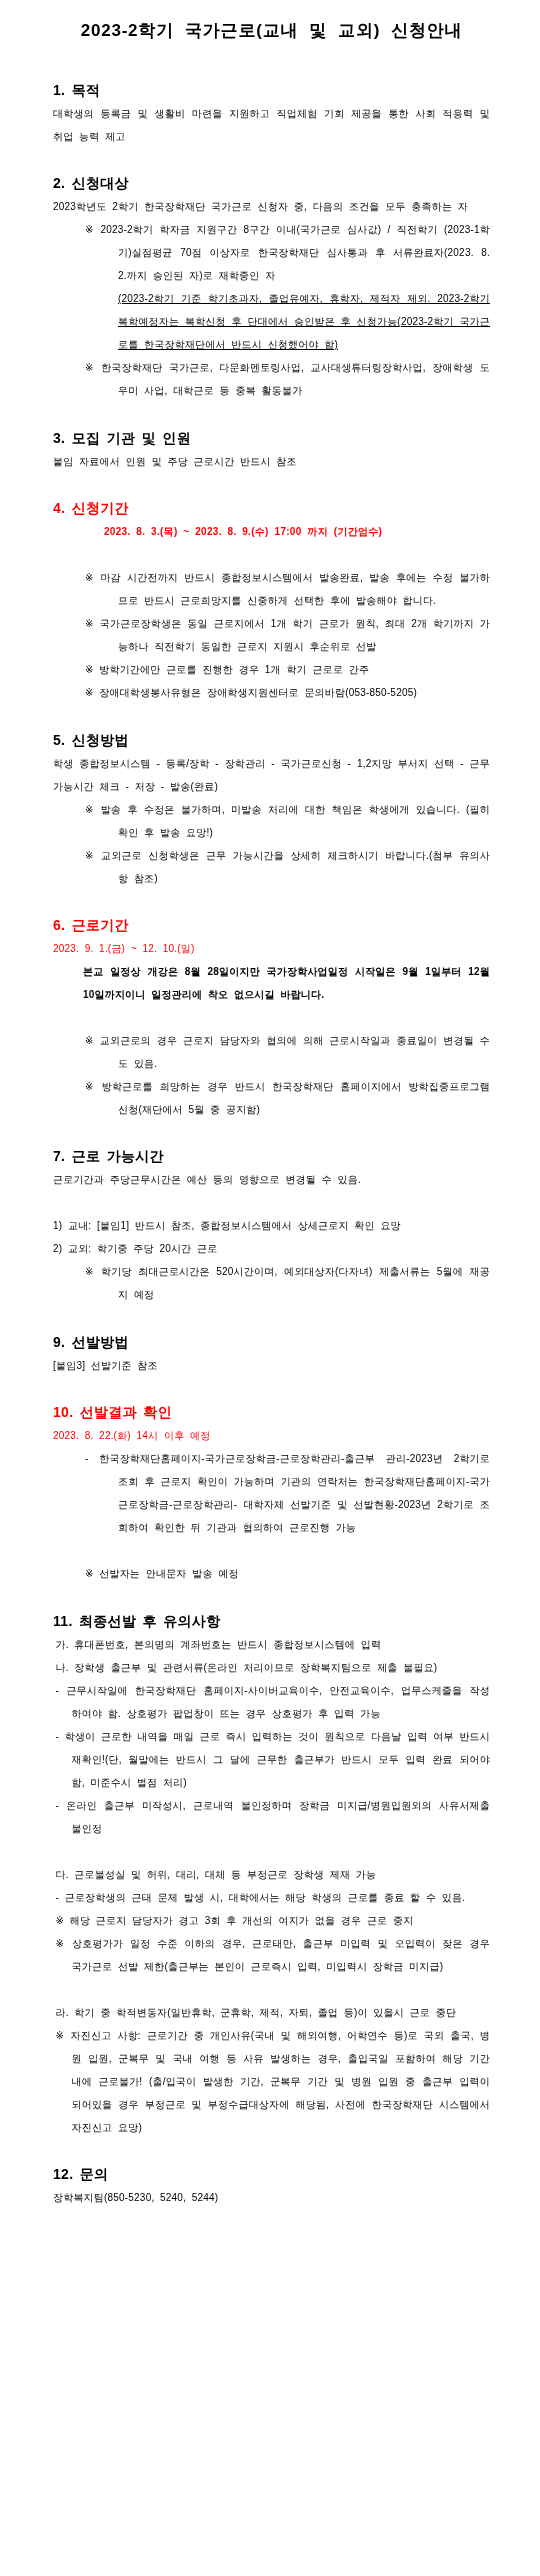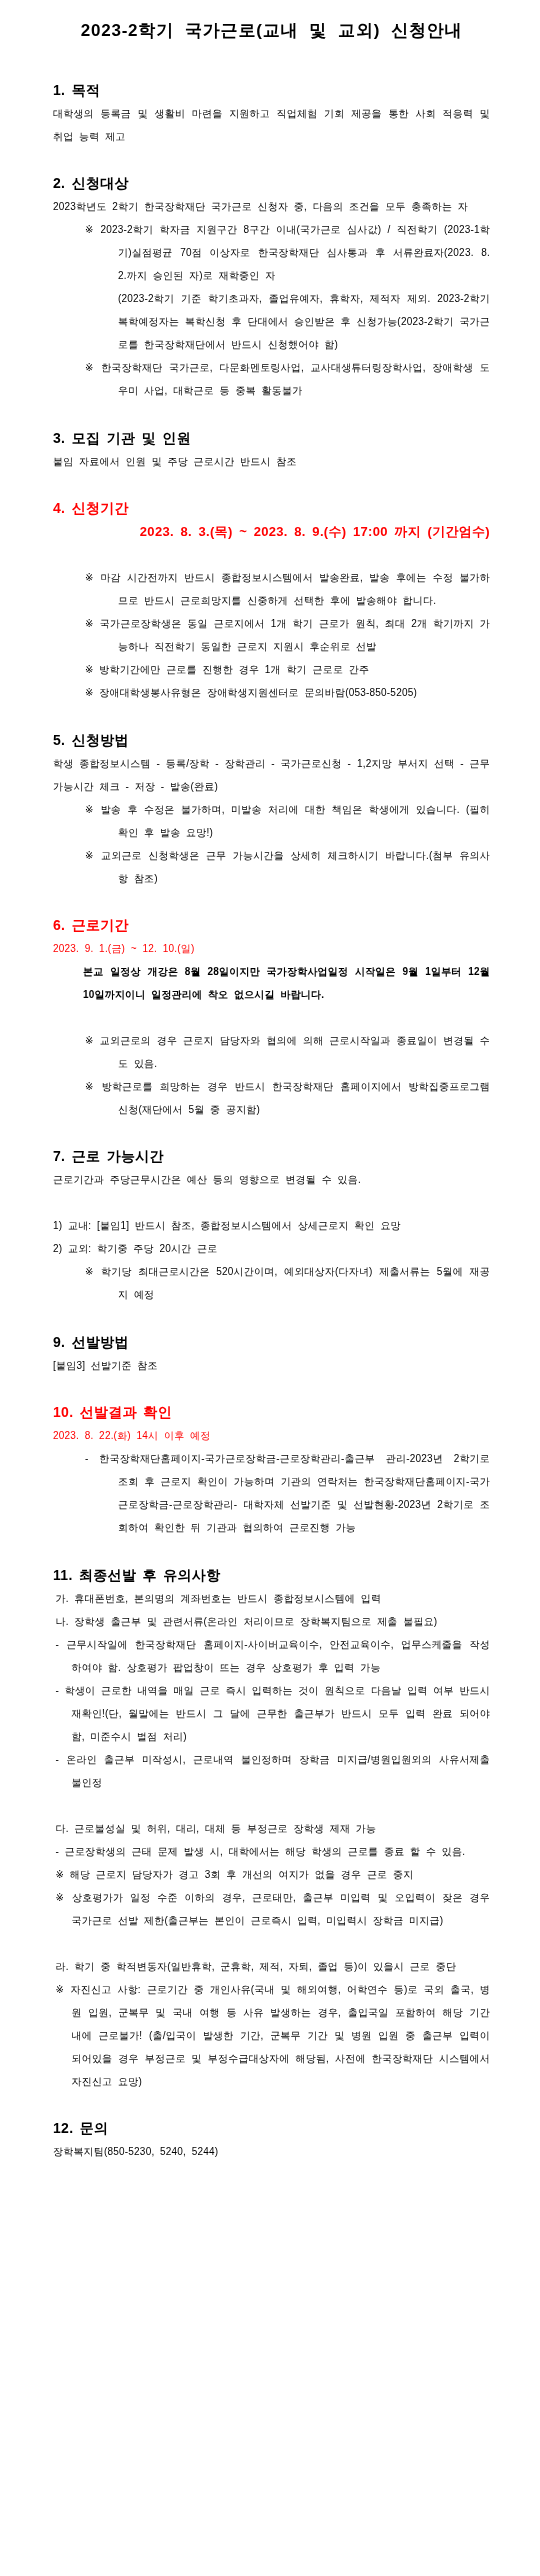--- a/index.html
+++ b/index.html
@@ -39,30 +39,30 @@
     margin: 0;
     font-size: 10px;
     line-height: 23px;
     letter-spacing: 0.2px;
     word-spacing: 2.7px;
     text-align: justify;
   }
   .line.red { color: var(--red); }
   .line.gap { margin-top: 23px; }
   .ind-1   { padding-left: 65px; text-indent: -33px; }
-  .ind-sub { padding-left: 65px; }
+  .ind-sub { padding-left: 65px; text-decoration: underline; }
   .ind-flat1 { padding-left: 30px; font-weight: bold; }
   .ind-2   { padding-left: 18.5px; text-indent: -16px; }
   .v-deadline {
     margin-left: 51px;
     color: var(--red);
     font-weight: bold;
-    font-size: 13px;
+    font-size: 10px;
     letter-spacing: 0.3px;
-    text-align: right;
+    text-align: left;
   }
 </style>
 </head>
 <body>
 
 <div class="page">
   <h1 class="doc-title">2023-2학기 국가근로(교내 및 교외) 신청안내</h1>
   <div id="doc-body">
       <section>
         <h2 class="heading">1. 목적</h2>
@@ -108,20 +108,21 @@
         <p class="line ind-1">※ 학기당 최대근로시간은 520시간이며, 예외대상자(다자녀) 제출서류는 5월에 재공지 예정</p>
       </section>
       <section>
         <h2 class="heading">9. 선발방법</h2>
         <p class="line">[붙임3] 선발기준 참조</p>
       </section>
       <section>
         <h2 class="heading red">10. 선발결과 확인</h2>
         <p class="line red">2023. 8. 22.(화) 14시 이후 예정</p>
         <p class="line ind-1">- 한국장학재단홈페이지-국가근로장학금-근로장학관리-출근부 관리-2023년 2학기로 조회 후 근로지 확인이 가능하며 기관의 연락처는 한국장학재단홈페이지-국가근로장학금-근로장학관리- 대학자체 선발기준 및 선발현황-2023년 2학기로 조회하여 확인한 뒤 기관과 협의하여 근로진행 가능</p>
+        <p class="line ind-1 gap">※ 선발자는 안내문자 발송 예정</p>
       </section>
       <section>
         <h2 class="heading">11. 최종선발 후 유의사항</h2>
         <p class="line ind-2">가. 휴대폰번호, 본의명의 계좌번호는 반드시 종합정보시스템에 입력</p>
         <p class="line ind-2">나. 장학생 출근부 및 관련서류(온라인 처리이므로 장학복지팀으로 제출 불필요)</p>
         <p class="line ind-2">- 근무시작일에 한국장학재단 홈페이지-사이버교육이수, 안전교육이수, 업무스케줄을 작성하여야 함. 상호평가 팝업창이 뜨는 경우 상호평가 후 입력 가능</p>
         <p class="line ind-2">- 학생이 근로한 내역을 매일 근로 즉시 입력하는 것이 원칙으로 다음날 입력 여부 반드시 재확인!(단, 월말에는 반드시 그 달에 근무한 출근부가 반드시 모두 입력 완료 되어야 함, 미준수시 벌점 처리)</p>
         <p class="line ind-2">- 온라인 출근부 미작성시, 근로내역 불인정하며 장학금 미지급/병원입원외의 사유서제출 불인정</p>
         <p class="line ind-2 gap">다. 근로불성실 및 허위, 대리, 대체 등 부정근로 장학생 제재 가능</p>
         <p class="line ind-2">- 근로장학생의 근태 문제 발생 시, 대학에서는 해당 학생의 근로를 종료 할 수 있음.</p>

